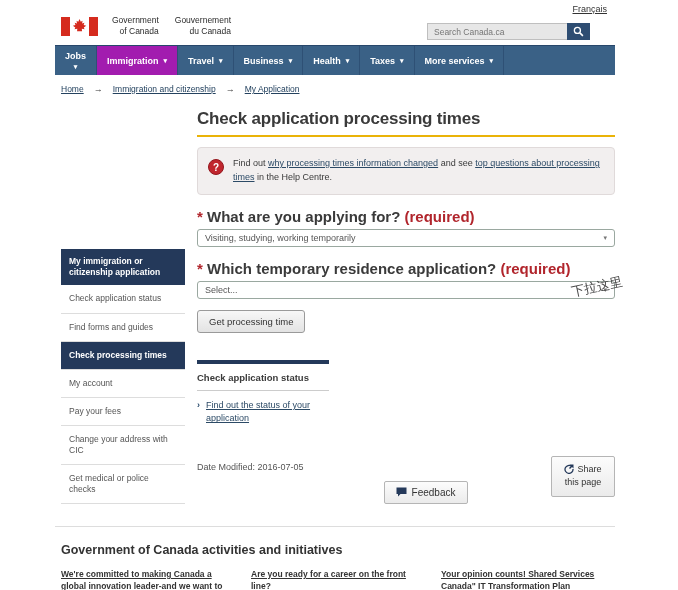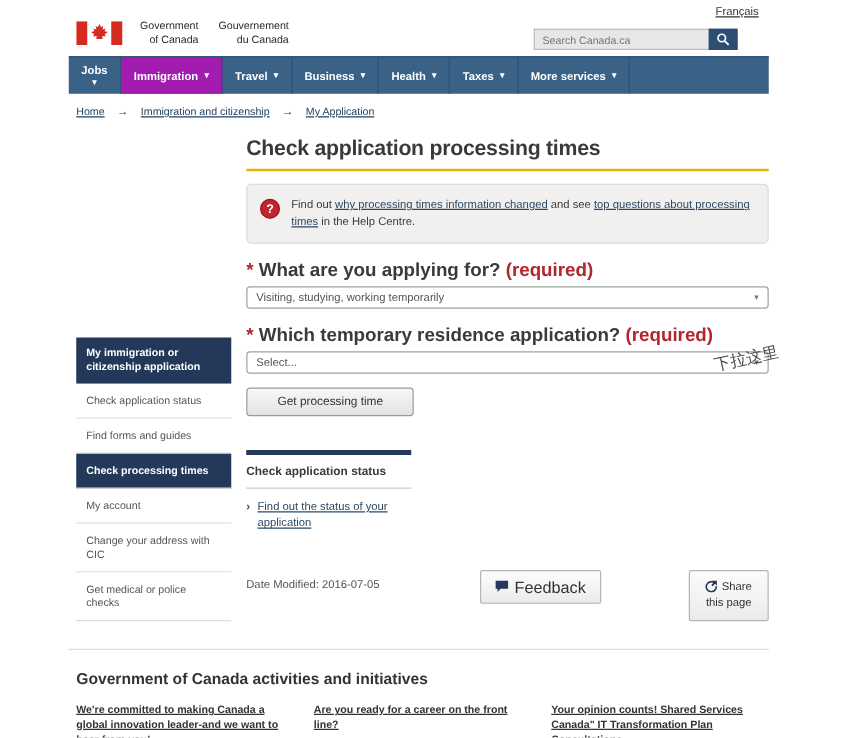--- a/index.html
+++ b/index.html
@@ -86,41 +86,42 @@
   .req { color: #b1252c; }
   .fake-select {
     border: 1px solid #9aa8a0; border-radius: 3px; background: #fff; height: 18px;
     display: flex; align-items: center; justify-content: space-between;
     padding: 0 7px; font-size: 9px; color: #555; cursor: pointer;
   }
   .fake-select .sel-arrow { font-size: 7px; color: #777; }
   .btn {
     display: inline-block; background: linear-gradient(#f7f7f7, #e3e3e3);
     border: 1px solid #9a9a9a; border-radius: 3px; font-size: 9.5px; color: #333;
-    padding: 5px 24px; margin-top: 11px; cursor: pointer;
+    padding: 5px 11px; margin-top: 11px; cursor: pointer;
     font-family: "Liberation Sans", sans-serif;
   }
   .annotation {
     position: absolute; right: -8px; top: 172px; transform: rotate(-12deg);
     font-size: 13px; color: #4a4a4a; white-space: nowrap;
   }
 
   .status-section { margin-top: 27px; width: 132px; }
   .status-bar { height: 4px; background: #24395a; }
   .status-heading { font-size: 9.5px; font-weight: bold; color: #3a3a3a; padding: 8px 0 7px; border-bottom: 1px solid #ccc; }
   .status-link-row { display: flex; gap: 6px; margin-top: 8px; font-size: 9px; line-height: 1.5; }
   .status-chev { color: #2b4d6e; font-weight: bold; flex: none; }
 
   .meta-row { display: flex; align-items: flex-start; margin-top: 30px; }
   .date-modified { font-size: 9px; color: #555; padding-top: 6px; }
   .feedback-btn {
     margin-left: 80px; display: flex; align-items: center; gap: 5px;
     border: 1px solid #b5b5b5; background: linear-gradient(#fcfcfc, #ebebeb);
-    border-radius: 2px; padding: 5px 11px; font-size: 13px; color: #333; cursor: pointer;
+    border-radius: 2px; padding: 5px 11px; font-size: 10px; color: #333; cursor: pointer;
     font-family: "Liberation Sans", sans-serif;
+    margin-top: 25px;
   }
   .share-btn {
     margin-left: auto; width: 64px; border: 1px solid #b5b5b5;
     background: linear-gradient(#fcfcfc, #ebebeb); border-radius: 2px;
     padding: 6px 8px; font-size: 9px; color: #333; cursor: pointer; text-align: center;
     line-height: 1.5; font-family: "Liberation Sans", sans-serif;
   }
   .share-btn svg { vertical-align: -2px; margin-right: 3px; }
 
   .page-divider { border: none; border-top: 1px solid #ddd; margin-top: 22px; }
@@ -210,20 +211,21 @@
   </div>
 
   <div class="body-grid">
 
     <aside>
       <a class="side-header">My immigration or citizenship application</a>
       <a class="side-item">Check application status</a>
       <a class="side-item">Find forms and guides</a>
       <a class="side-item active">Check processing times</a>
       <a class="side-item">My account</a>
+      <a class="side-item">Pay your fees</a>
       <a class="side-item">Change your address with CIC</a>
       <a class="side-item">Get medical or police checks</a>
     </aside>
 
     <main>
       <h1 class="page-title">Check application processing times</h1>
 
       <div class="help-box">
         <div class="help-icon">?</div>
         <div>

